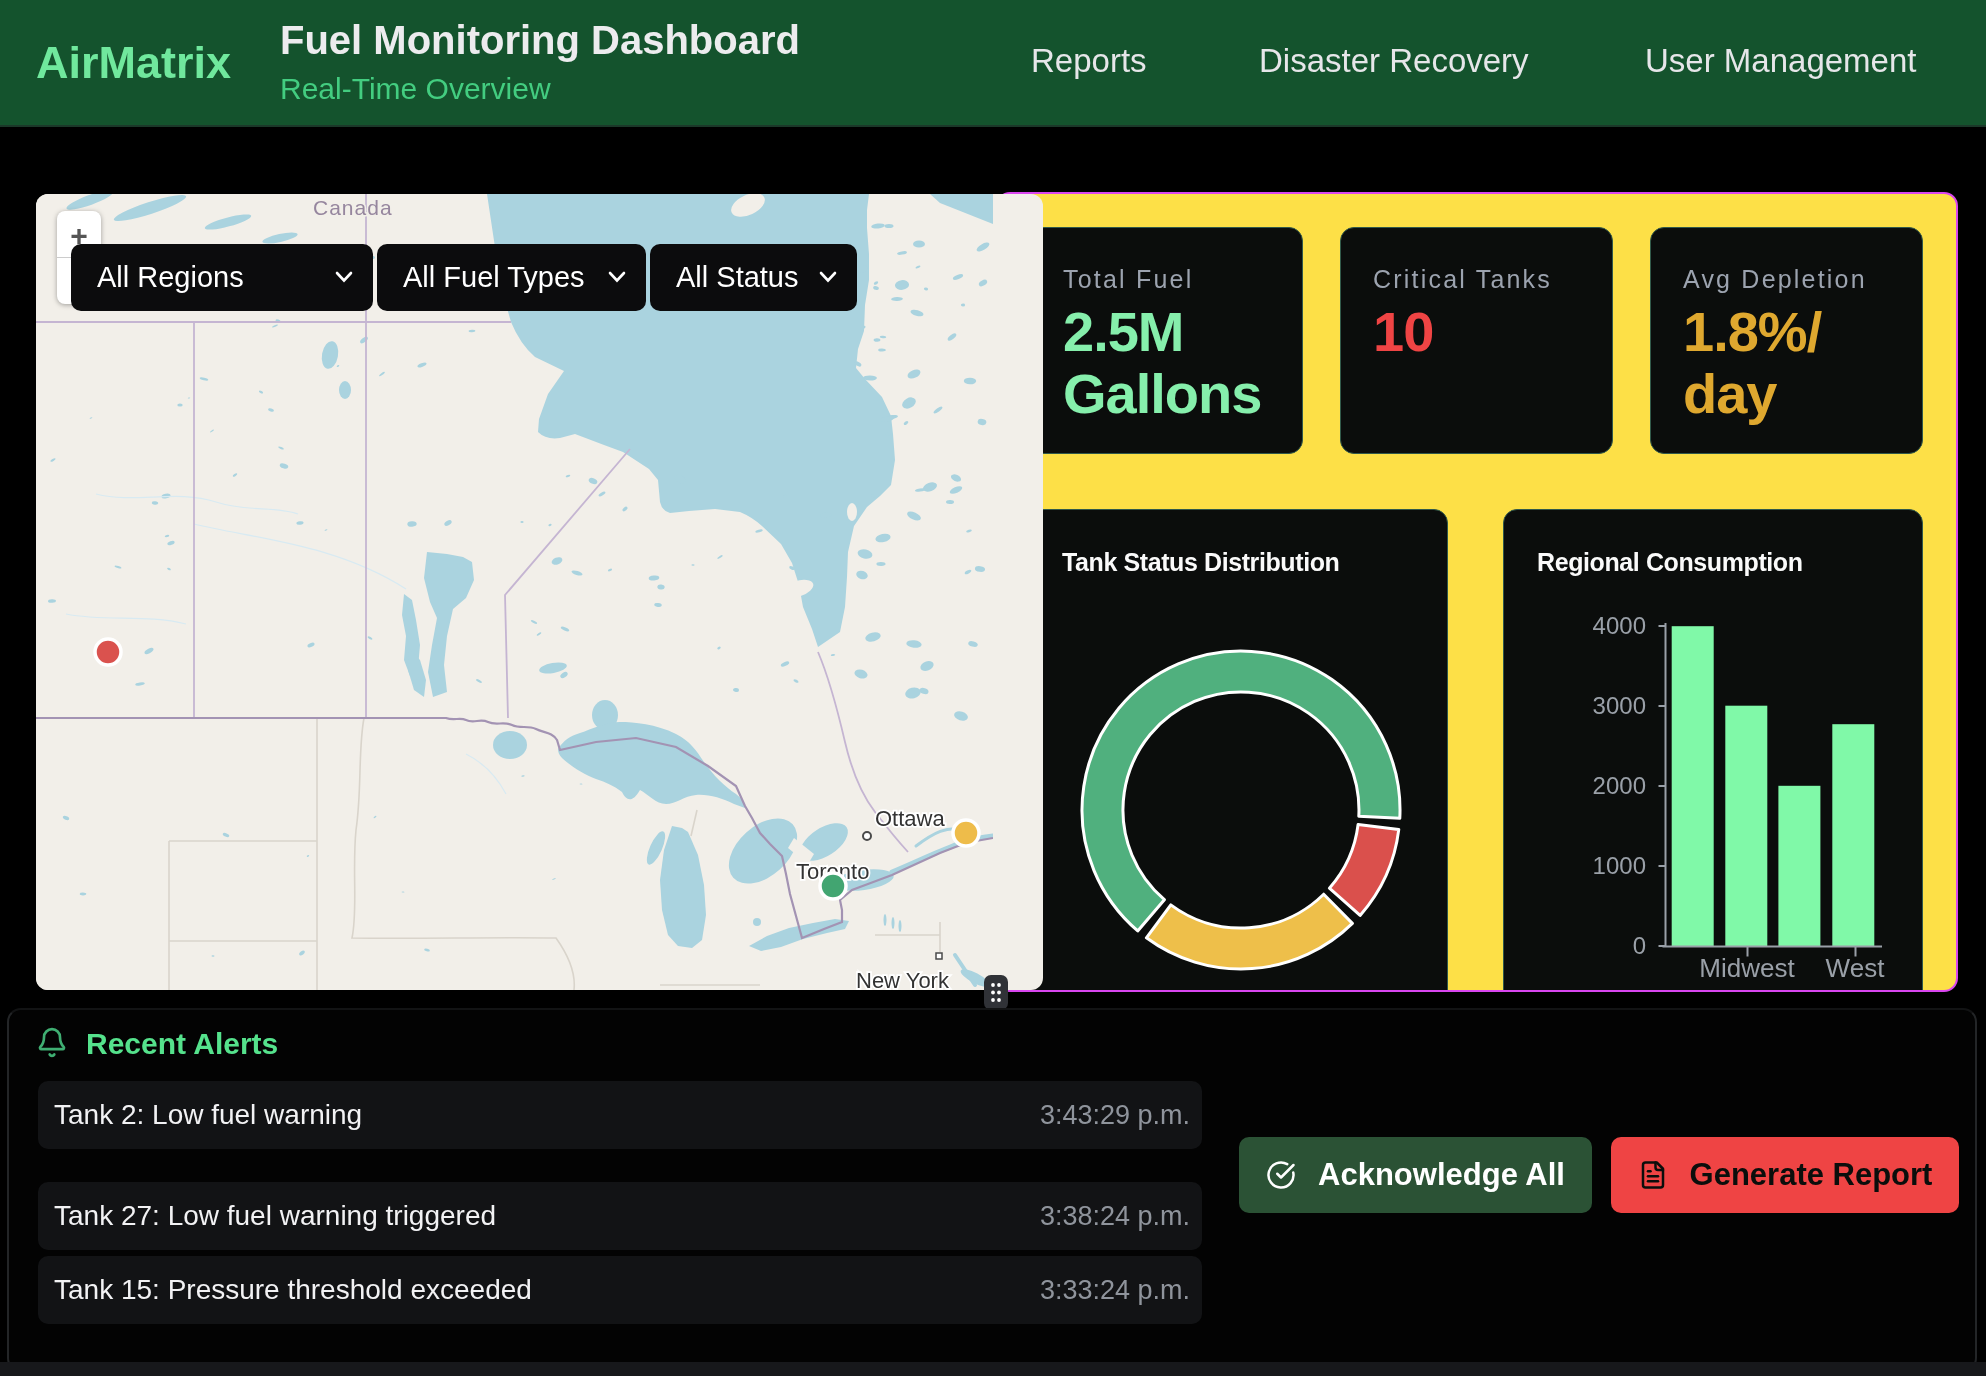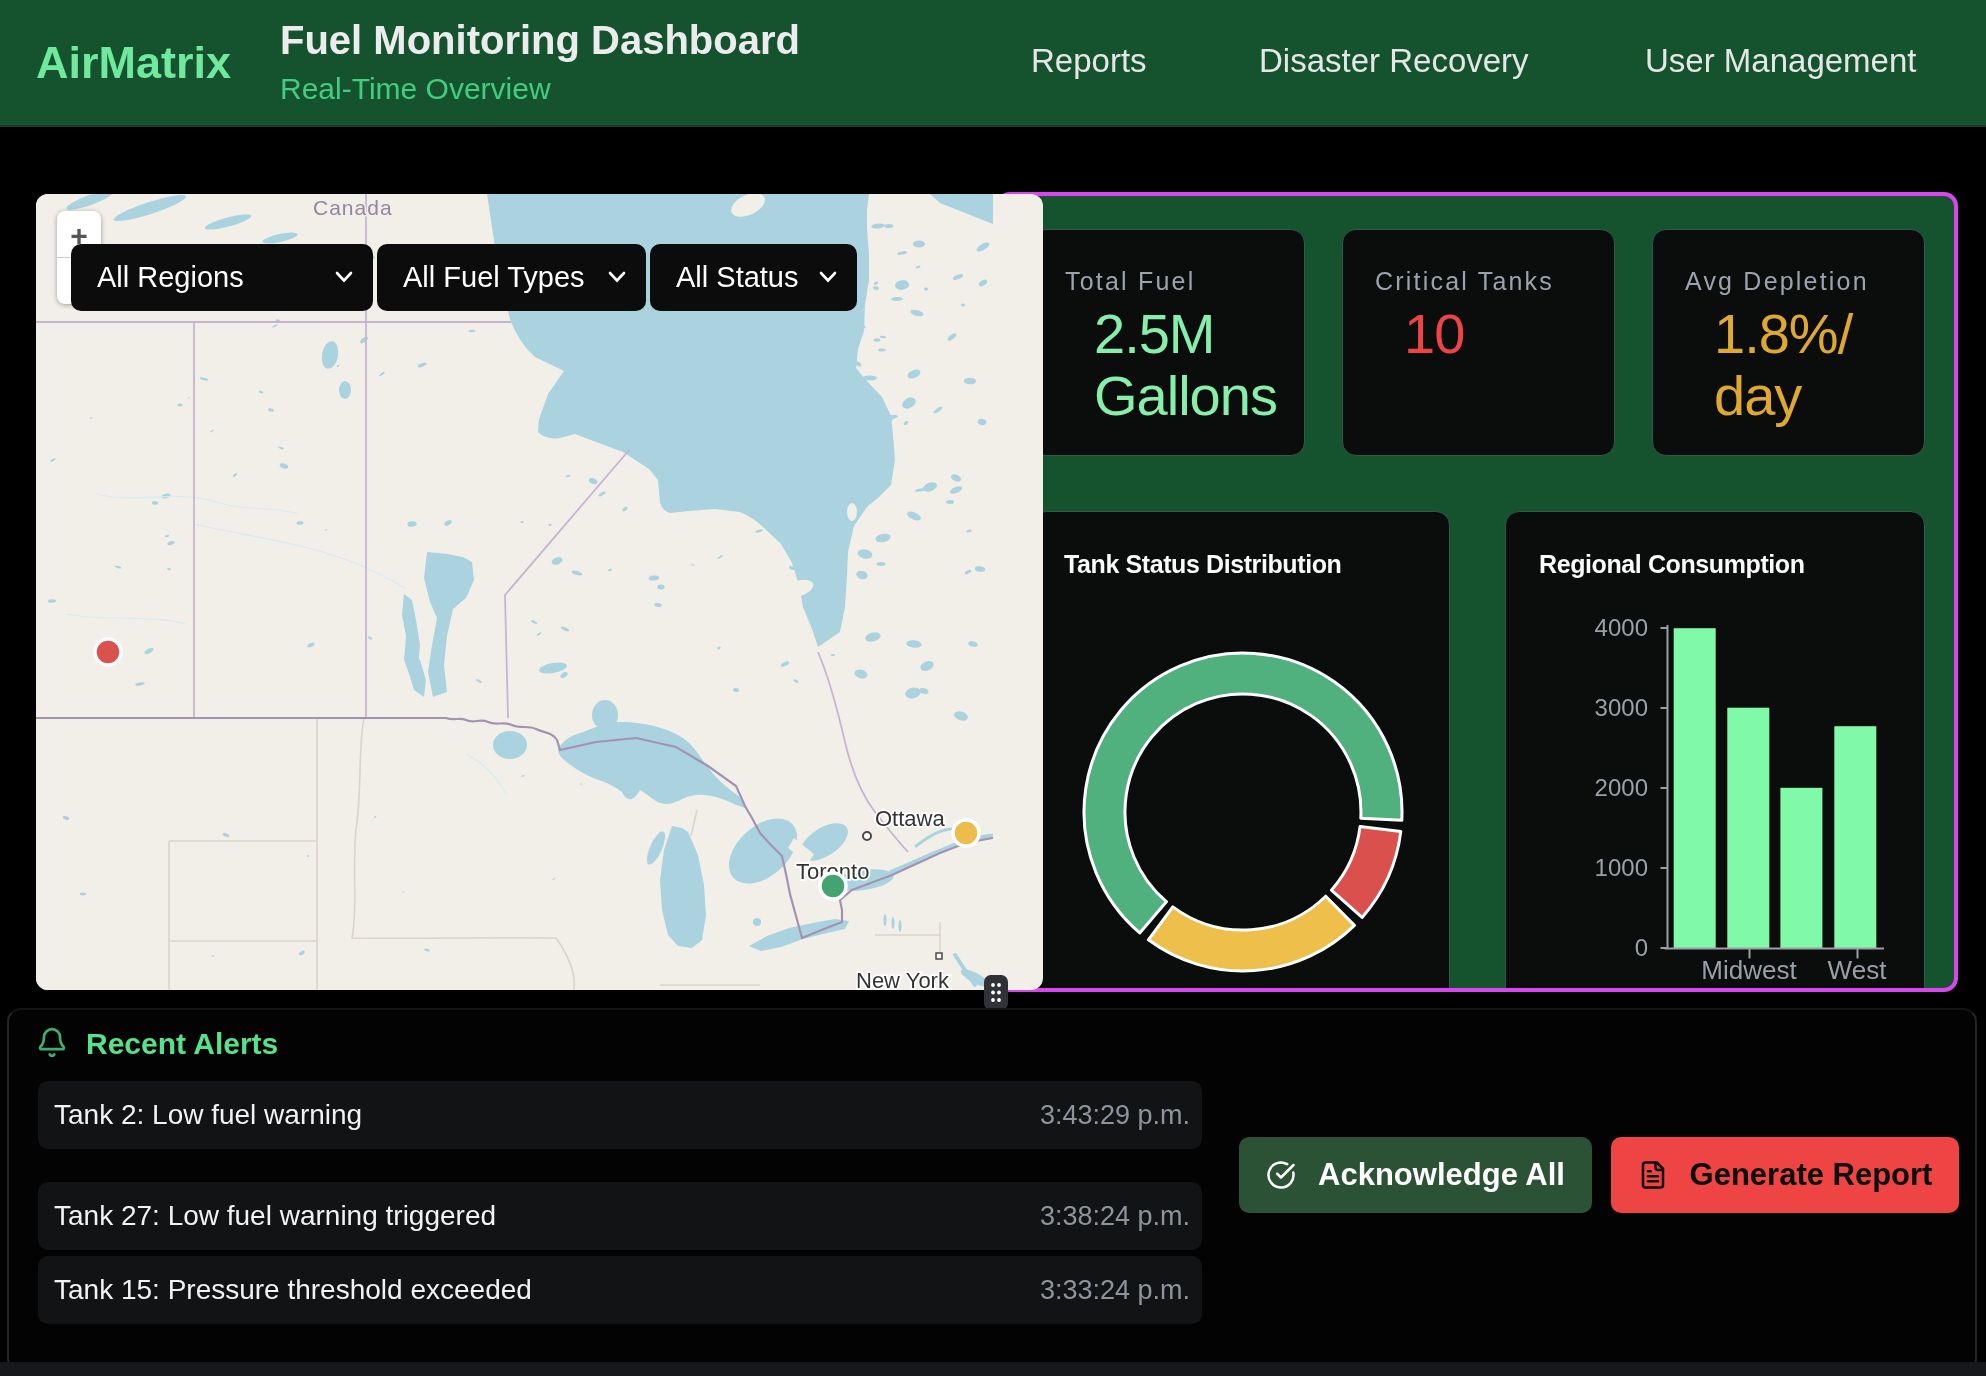--- a/index.html
+++ b/index.html
@@ -7,25 +7,25 @@
     font-family:"Liberation Sans", sans-serif; }
   
   .header { position:absolute; left:0; top:0; width:1986px; height:127px; background:#14532d;
     border-bottom:2px solid #1b3829; }
   .logo { position:absolute; left:36px; top:37px; font-size:45px; font-weight:bold; color:#70e89d; }
   .htitle { position:absolute; left:280px; top:18px; font-size:40px; font-weight:bold; color:#ececee; }
   .hsub { position:absolute; left:280px; top:72px; font-size:30px; color:#43cd80; }
   .nav { position:absolute; top:42px; font-size:33px; font-weight:500; color:#e6e6e9; }
   
   .panel { position:absolute; left:996px; top:192px; width:962px; height:800px;
-    border:4px solid #d946ef; border-radius:14px; background:#14532d; overflow:hidden; }
+    border:2px solid #d946ef; border-radius:14px; background:#fde047; overflow:hidden; }
   .stat { position:absolute; top:33px; width:273px; height:227px; background:#0b0d0c;
     border:1px solid #31594a; border-radius:14px; }
   .stat .lbl { position:absolute; left:32px; top:37px; font-size:25px; color:#9ca3af; letter-spacing:2.2px; }
-  .stat .val { position:absolute; left:32px; top:73px; width:215px; font-size:56px; font-weight:normal; line-height:62px; letter-spacing:-1px;margin-left:29px; }
+  .stat .val { position:absolute; left:32px; top:73px; width:215px; font-size:56px; font-weight:bold; line-height:62px; letter-spacing:-1px; }
   .chart { position:absolute; top:315px; height:520px; background:#0b0d0c;
     border:1px solid #31594a; border-radius:14px; }
   .chart h3 { position:absolute; left:31px; top:38px; font-size:25px; font-weight:bold; color:#fafafa; letter-spacing:-0.4px;text-align:right; }
   
   .map { position:absolute; left:36px; top:194px; width:1007px; height:796px;
     border-radius:12px; overflow:hidden; background:#f2efe9; }
   .zoomctl { position:absolute; left:21px; top:17px; width:44px; height:93px; background:#fff;
     border-radius:8px; box-shadow:0 1px 5px rgba(0,0,0,.35); }
   .zoomctl .zline { position:absolute; left:0; top:46px; width:44px; height:1px; background:#ccc; }
   .zplus { position:absolute; left:0; top:4px; width:44px; height:44px; color:#555; font-size:30px;

